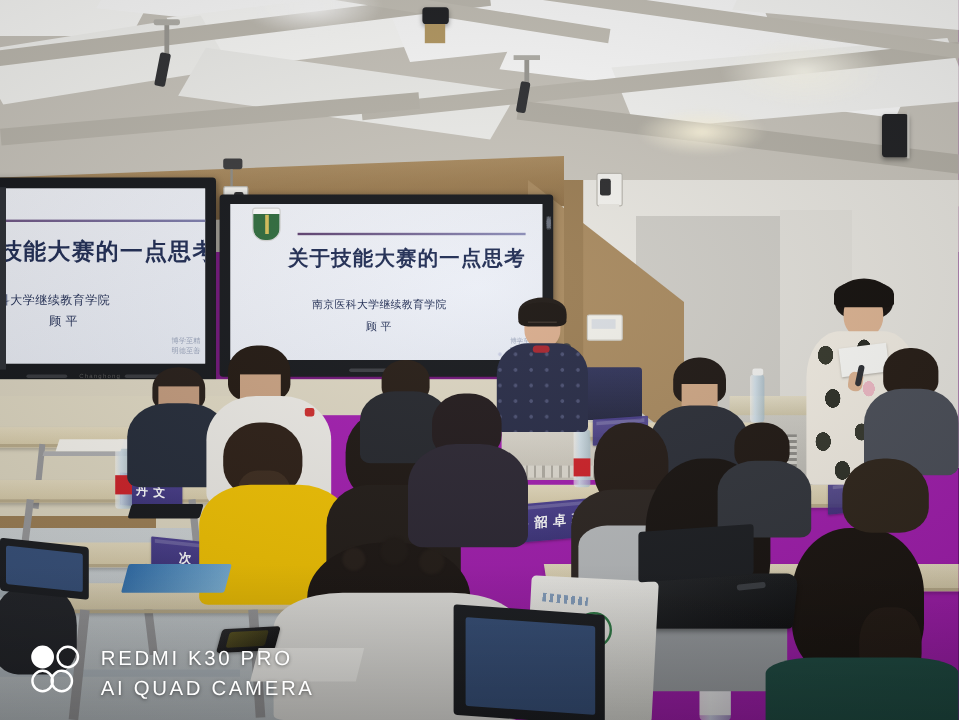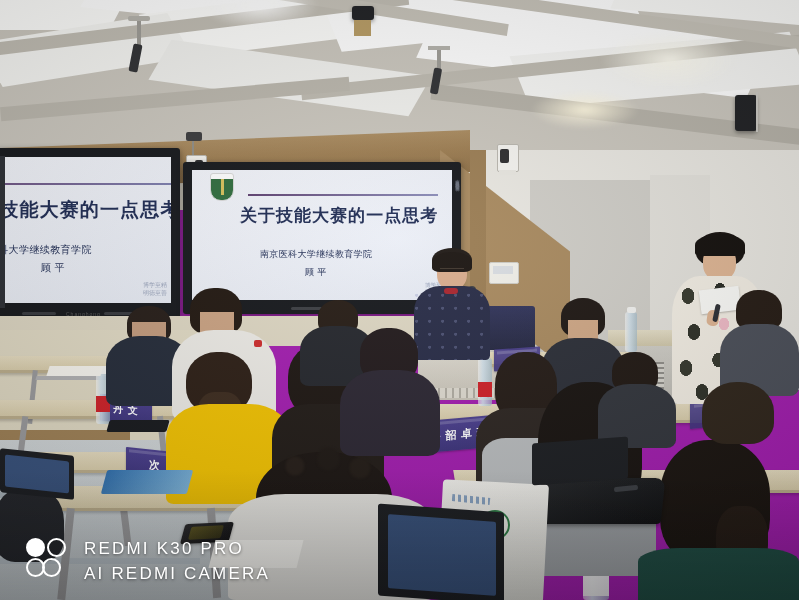--- a/index.html
+++ b/index.html
@@ -524,17 +524,17 @@
 
   <div id="watermark" class="abs">
     <div id="wm-logo">
       <div class="wm-c filled" style="left:0;top:0;width:15px;height:15px;"></div>
       <div class="wm-c" style="left:21px;top:0;width:15px;height:15px;"></div>
       <div class="wm-c" style="left:0;top:20px;width:15px;height:15px;"></div>
       <div class="wm-c" style="left:16px;top:20px;width:15px;height:15px;"></div>
     </div>
     <div id="wm-text">
       <div>REDMI K30 PRO</div>
-      <div>AI REDMI CAMERA</div>
+      <div>AI QUAD CAMERA</div>
     </div>
   </div>
 
 </div>
 
 </body></html>

